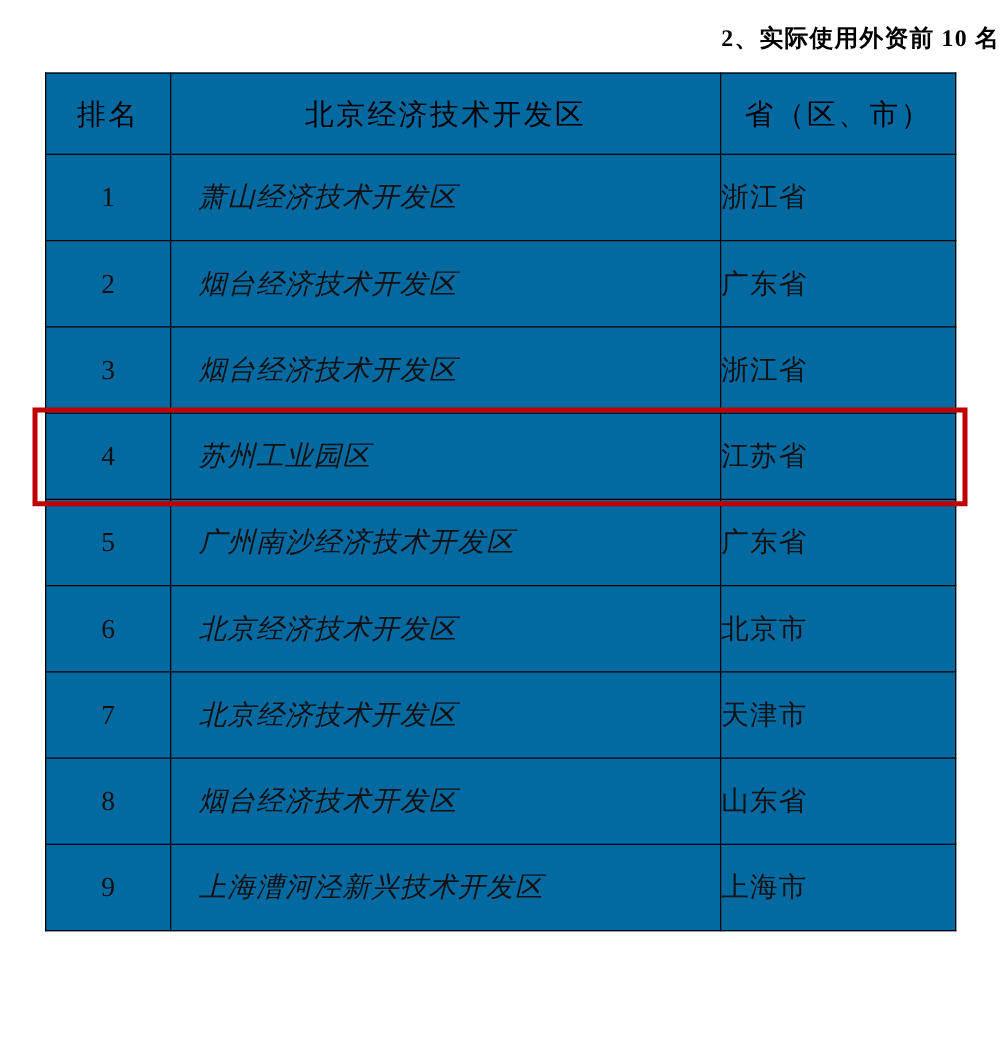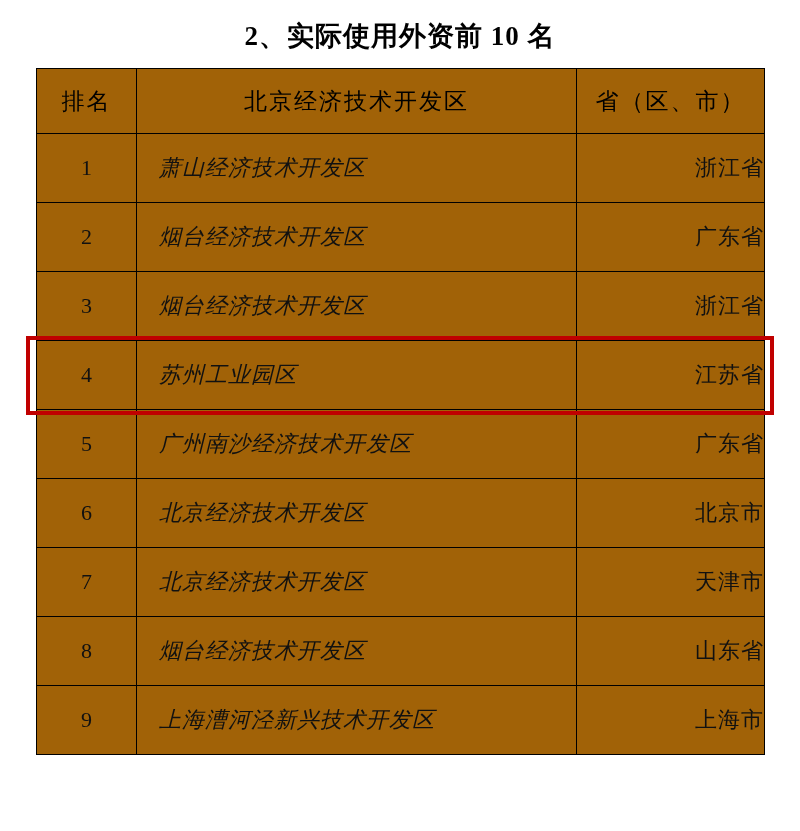--- a/index.html
+++ b/index.html
@@ -14,39 +14,39 @@
     color: #111111;
     overflow: hidden;
   }
   .page {
     position: relative;
     width: 800px;
     height: 831px;
     box-sizing: border-box;
   }
   .doc-title {
-    text-align: center;
+    text-align: right;
     font-family: "Liberation Serif", "DejaVu Serif", serif;
     font-weight: bold;
-    font-size: 27px;
+    font-size: 19px;
     letter-spacing: 1px;
     padding-top: 18px;
     padding-bottom: 14px;
     color: #000000;
   }
   .table-wrap {
     position: relative;
     width: 728px;
     margin: 0 auto;
   }
   table.rank-table {
     width: 728px;
     border-collapse: collapse;
     table-layout: fixed;
-    background: #a16207;
+    background: #0369a1;
     padding-left: 28px;
   }
   table.rank-table td, table.rank-table th {
     border: 1px solid #000000;
     padding: 0;
     vertical-align: middle;
     font-weight: normal;
   }
   col.col-rank { width: 100px; }
   col.col-name { width: 440px; }
@@ -70,21 +70,21 @@
     font-family: "Liberation Serif", "DejaVu Serif", serif;
     font-size: 21px;
   }
   .cell-name {
     text-align: left;
     padding-left: 22px !important;
     letter-spacing: 1px;
     font-style: italic;
   }
   .cell-prov {
-    text-align: right;
+    text-align: left;
     letter-spacing: 1px;
     margin-top: 16px;
   }
   
   .highlight-box {
     position: absolute;
     border: 4px solid #c00000;
     box-sizing: border-box;
     pointer-events: none;
     left: -10px;

